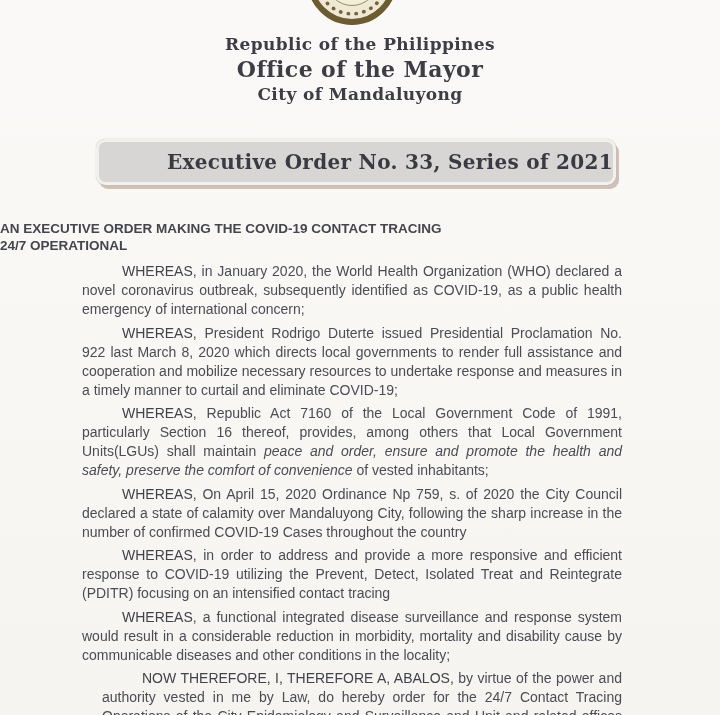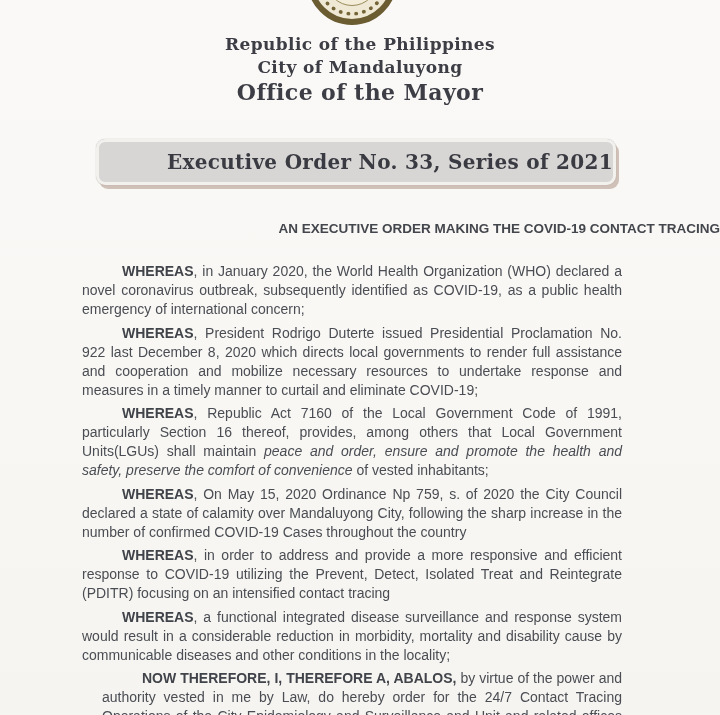--- a/index.html
+++ b/index.html
@@ -50,67 +50,68 @@
     width: 520px; height: 46px;
     background: #d8d6d5;
     border: 3px solid #f2f1ee;
     border-radius: 9px;
     box-shadow: 3px 4px 0 rgba(166, 137, 121, 0.5), 0 0 1px rgba(120,110,105,0.6);
     display: flex; align-items: center; justify-content: flex-end;
     font-size: 20px; color: #3a3b42; letter-spacing: 0.3px;
   }
   .subject {
     position: absolute; top: 221px; left: 0; width: 720px;
-    text-align: right;
+    text-align: left;
     font-weight: 700; font-size: 13.5px; line-height: 16.5px;
     color: #43464c;
   }
   .content {
     position: absolute; left: 82px; top: 262px; width: 540px;
     font-size: 14px; line-height: 19px;
     color: #4a4d53;
     text-align: justify;
   }
   .content p { margin: 0 0 4.5px 0; text-indent: 40px; }
-  .content b { font-weight: 700; color: #404349; }
+  .content b { font-weight: 400; color: #404349; }
   .content i { font-style: italic; }
   .content p.final { padding-left: 20px; }
 </style>
 </head>
 <body>
 
 <div class="page">
 
   <div class="seal">
     <div class="seal-wreath"></div>
     <div class="seal-core"></div>
   </div>
 
   <div class="header">
     <div class="gothic h-small">Republic of the Philippines</div>
+    <div class="gothic h-large">Office of the Mayor</div>
     <div class="gothic h-small">City of Mandaluyong</div>
-    <div class="gothic h-large">Office of the Mayor</div>
   </div>
 
   <div class="order-box">
     <span class="gothic">Executive Order No. 33, Series of 2021</span>
   </div>
 
   <div class="subject">
     <div>AN EXECUTIVE ORDER MAKING THE COVID-19 CONTACT TRACING</div>
+    <div>24/7 OPERATIONAL</div>
   </div>
 
   <div class="content">
     <p><b>WHEREAS</b><span>, in January 2020, the World Health Organization (WHO) declared a novel coronavirus outbreak, subsequently identified as COVID-19, as a public health emergency of international concern;</span><i></i><span></span></p>
 
-    <p><b>WHEREAS</b><span>, President Rodrigo Duterte issued Presidential Proclamation No. 922 last December 8, 2020 which directs local governments to render full assistance and cooperation and mobilize necessary resources to undertake response and measures in a timely manner to curtail and eliminate COVID-19;</span><i></i><span></span></p>
+    <p><b>WHEREAS</b><span>, President Rodrigo Duterte issued Presidential Proclamation No. 922 last March 8, 2020 which directs local governments to render full assistance and cooperation and mobilize necessary resources to undertake response and measures in a timely manner to curtail and eliminate COVID-19;</span><i></i><span></span></p>
 
     <p><b>WHEREAS</b><span>, Republic Act 7160 of the Local Government Code of 1991, particularly Section 16 thereof, provides, among others that Local Government Units(LGUs) shall maintain </span><i>peace and order, ensure and promote the health and safety, preserve the comfort of convenience</i><span> of vested inhabitants;</span></p>
 
-    <p><b>WHEREAS</b><span>, On May 15, 2020 Ordinance Np 759, s. of 2020 the City Council declared a state of calamity over Mandaluyong City, following the sharp increase in the number of confirmed COVID-19 Cases throughout the country</span><i></i><span></span></p>
+    <p><b>WHEREAS</b><span>, On April 15, 2020 Ordinance Np 759, s. of 2020 the City Council declared a state of calamity over Mandaluyong City, following the sharp increase in the number of confirmed COVID-19 Cases throughout the country</span><i></i><span></span></p>
 
     <p><b>WHEREAS</b><span>, in order to address and provide a more responsive and efficient response to COVID-19 utilizing the Prevent, Detect, Isolated Treat and Reintegrate (PDITR) focusing on an intensified contact tracing</span><i></i><span></span></p>
 
     <p><b>WHEREAS</b><span>, a functional integrated disease surveillance and response system would result in a considerable reduction in morbidity, mortality and disability cause by communicable diseases and other conditions in the locality;</span><i></i><span></span></p>
 
     <p class="final"><b>NOW THEREFORE, I, THEREFORE A, ABALOS,</b><span> by virtue of the power and authority vested in me by Law, do hereby order for the 24/7 Contact Tracing Operations of the City Epidemiology and Surveillance and Unit and related offices involved in the contact tracing</span><i></i><span></span></p>
   </div>
 
 </div>
 

